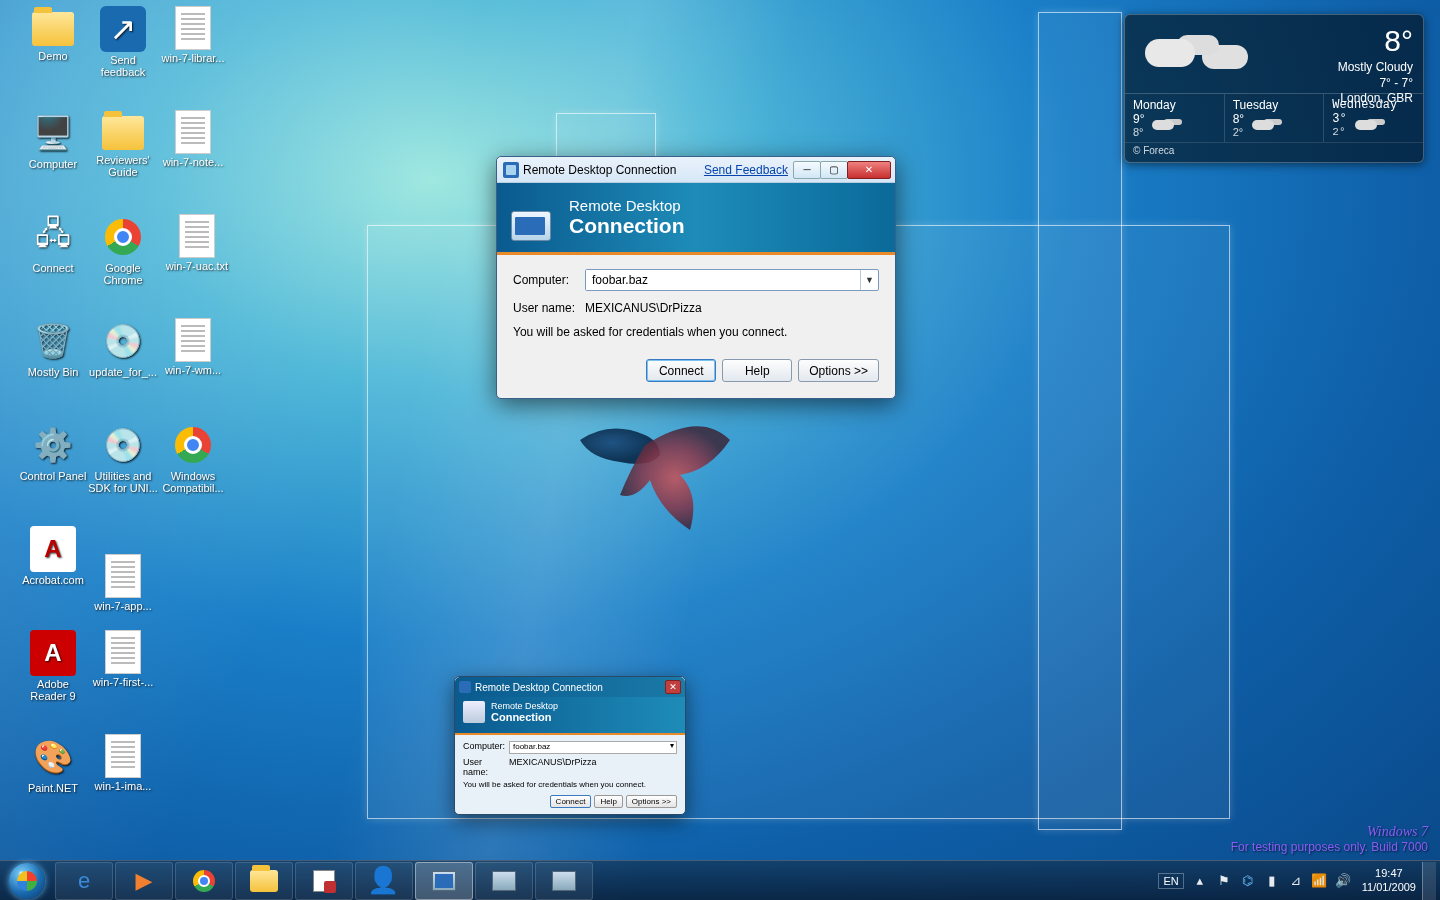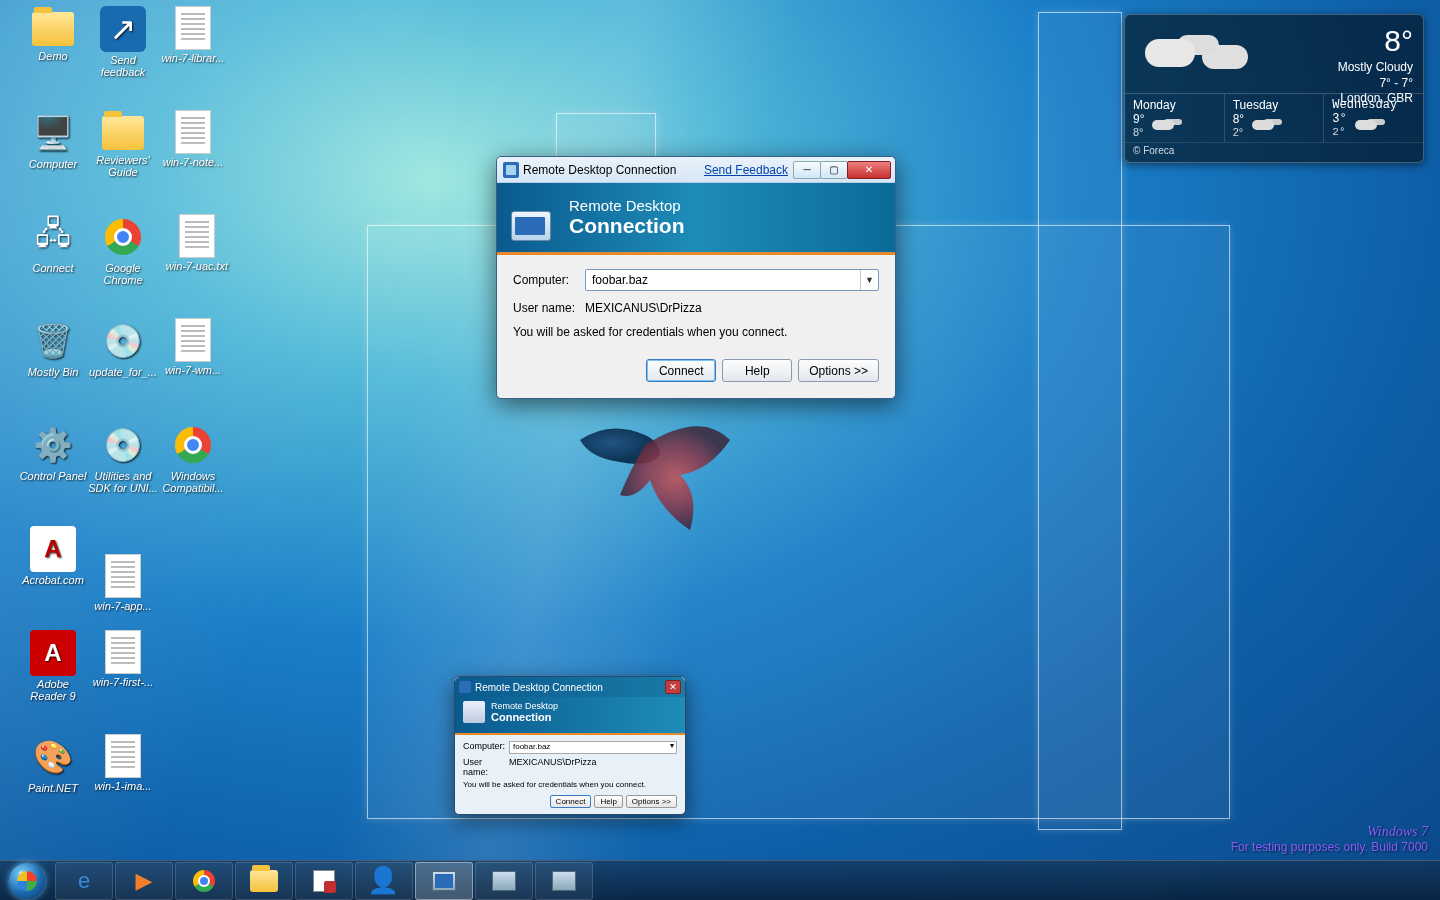--- a/index.html
+++ b/index.html
@@ -22,21 +22,21 @@
 .desktop { position:absolute; top:0; left:0; width:100%; height:860px; }
 .icon {
   position:absolute; width:70px; text-align:center; color:#fff;
   font-size:11px; text-shadow:1px 1px 2px rgba(0,0,0,0.8);
   cursor:pointer;
 }
 .icon .glyph {
   width:46px; height:46px; margin:0 auto 2px; display:flex; align-items:center; justify-content:center;
   font-size:32px; border-radius:4px;
 }
-.icon .label { display:block; line-height:1.1; word-wrap:break-word;font-style:italic; }
+.icon .label { display:block; line-height:1.1; word-wrap:break-word; }
 .folder { background:linear-gradient(#ffe79a,#f5c23b); border-radius:3px; width:42px; height:34px; margin:6px auto 4px; position:relative;}
 .folder::before{content:"";position:absolute;top:-5px;left:2px;width:18px;height:6px;background:#f5c23b;border-radius:2px 2px 0 0;}
 .textdoc { background:#fff; border:1px solid #ccc; width:36px; height:44px; margin:0 auto 2px; position:relative;}
 .textdoc::before{content:"";position:absolute;top:6px;left:5px;right:5px;height:2px;background:#bbb;box-shadow:0 5px 0 #bbb,0 10px 0 #bbb,0 15px 0 #bbb,0 20px 0 #bbb,0 25px 0 #bbb;}
 
 
 .peek {
   position:absolute; border:1px solid rgba(255,255,255,0.6);
   background:rgba(255,255,255,0.05); box-shadow:0 0 8px rgba(255,255,255,0.2);
 }
@@ -431,13 +431,30 @@
         <span style="position:absolute;inset:2px;background:#2a6cb8"></span>
       </span>
     </div>
   <div class="tbtn-task">
       <span style="width:24px;height:20px;background:linear-gradient(#cde,#8ab);border:1px solid #567;display:block"></span>
     </div>
   <div class="tbtn-task">
       <span style="width:24px;height:20px;background:linear-gradient(#cde,#8ab);border:1px solid #567;display:block"></span>
     </div>
 
+  <div class="tray">
+    <div class="lang">EN</div>
+    <div class="ticons">
+      <div class="ti">▴</div>
+      <div class="ti">⚑</div>
+      <div class="ti" style="color:#6ac0ff">⌬</div>
+      <div class="ti">▮</div>
+      <div class="ti">⊿</div>
+      <div class="ti">📶</div>
+      <div class="ti">🔊</div>
+    </div>
+    <div class="clock">
+      <div>19:47</div>
+      <div>11/01/2009</div>
+    </div>
+    <div class="showdesk"></div>
+  </div>
 </div>
 
 </body></html>

